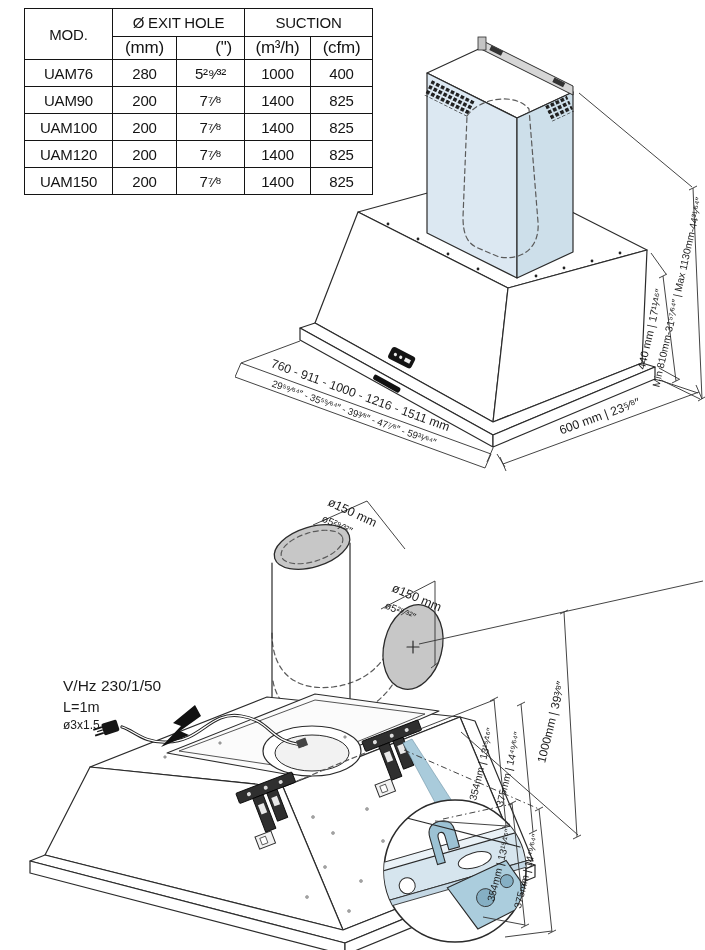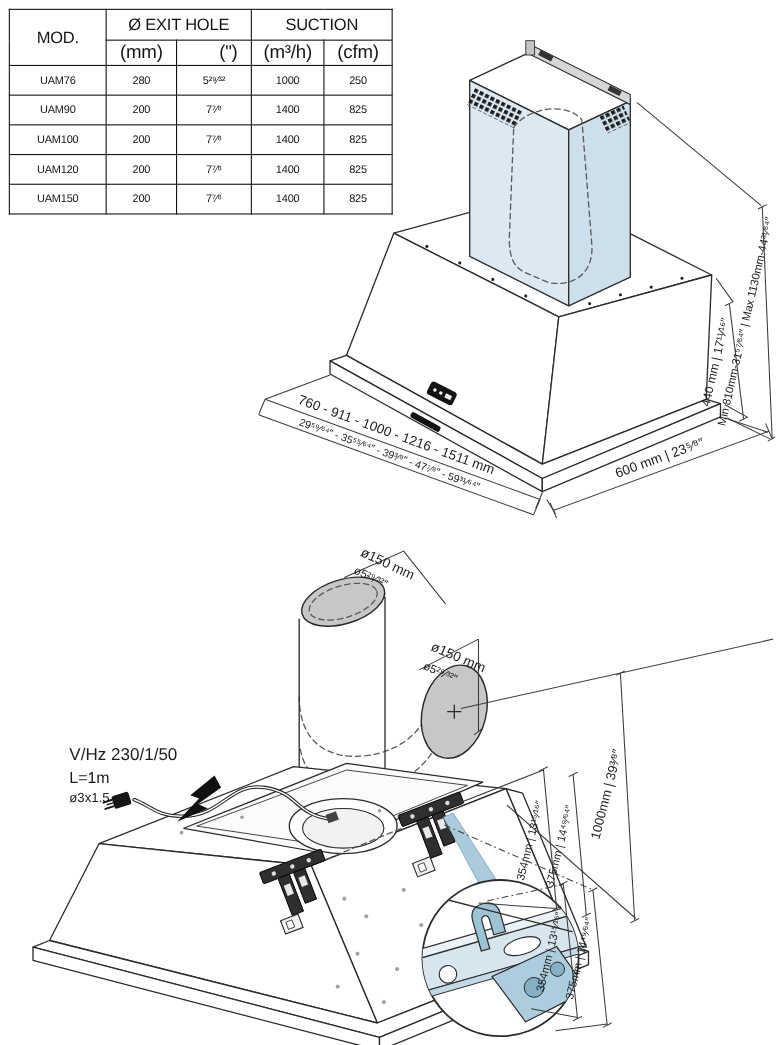--- a/index.html
+++ b/index.html
@@ -1,23 +1,23 @@
 <!DOCTYPE html>
 <html><head>
 <meta charset="utf-8">
 <style>
   html,body{margin:0;padding:0}
   body{width:705px;height:950px;position:relative;background:#fff;
        font-family:"Liberation Sans",sans-serif;overflow:hidden}
-  .spec-table{position:absolute;left:8px;top:8px;border-collapse:collapse;table-layout:fixed}
+  .spec-table{position:absolute;left:24px;top:8px;border-collapse:collapse;table-layout:fixed}
   .spec-table th,.spec-table td{border:1.7px solid #141414;text-align:center;font-weight:normal;
        color:#141414;padding:0;letter-spacing:-0.2px;vertical-align:middle}
   .spec-table .h1{font-size:15px;height:27px}
   .spec-table .h2{font-size:17px;height:22px}
-  .spec-table td{font-size:10px;height:26px}
+  .spec-table td{font-size:15px;height:26px}
   .cell-in{text-align:right !important;padding-right:12px !important}
   svg{position:absolute}
   svg text{font-family:"Liberation Sans",sans-serif;fill:#1c1c1c}
   .ln{stroke:#2b2b2b;stroke-width:1.2;fill:none;stroke-linecap:round;stroke-linejoin:round}
   .fw{fill:#ffffff;stroke:#2b2b2b;stroke-width:1.2;stroke-linejoin:round}
   .dash{stroke-dasharray:5,3.5;stroke:#5a5a5a}
   .dim{stroke:#3a3a3a;stroke-width:0.95;fill:none}
 </style>
 </head>
 <body>
@@ -42,21 +42,21 @@
       <th class="h2">(m³/h)</th>
       <th class="h2">(cfm)</th>
     </tr>
   </thead>
   <tbody>
     <tr>
       <td>UAM76</td>
       <td>280</td>
       <td>5²⁹⁄³²</td>
       <td>1000</td>
-      <td>250</td>
+      <td>400</td>
     </tr>
     <tr>
       <td>UAM90</td>
       <td>200</td>
       <td>7⁷⁄⁸</td>
       <td>1400</td>
       <td>825</td>
     </tr>
     <tr>
       <td>UAM100</td>

